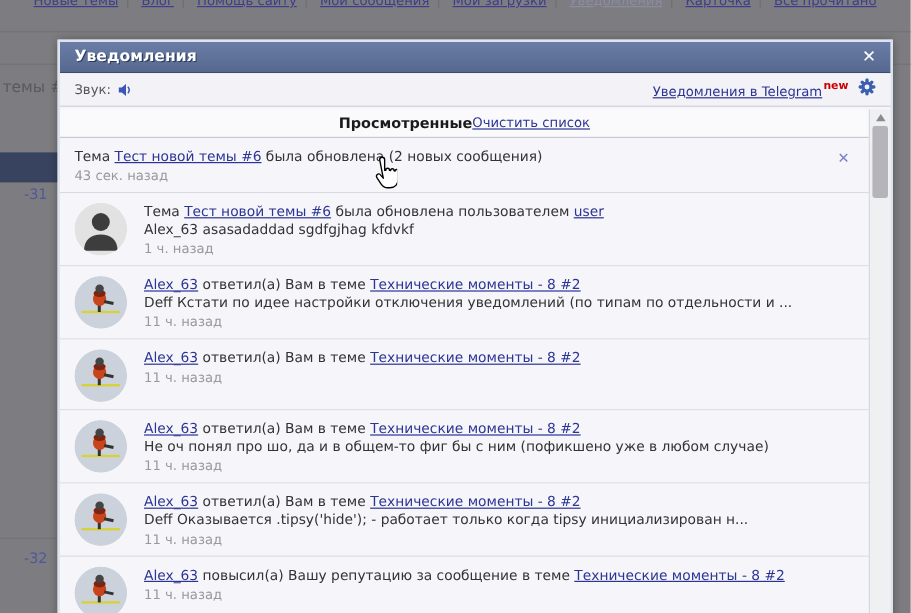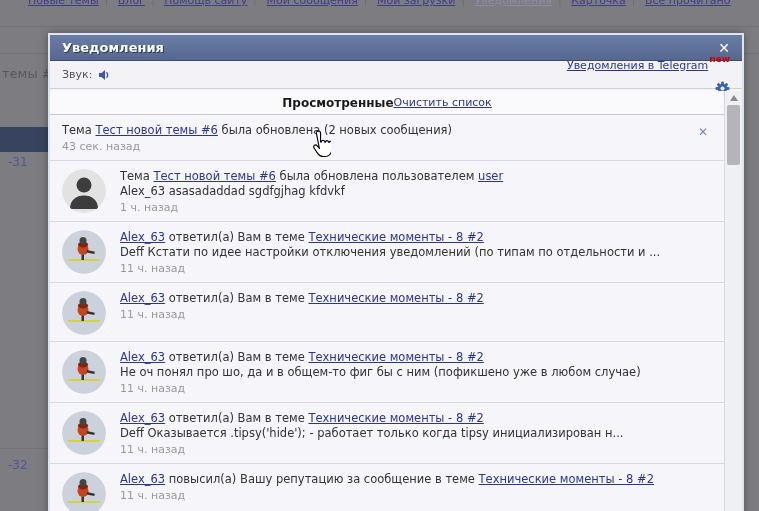--- a/index.html
+++ b/index.html
@@ -8,34 +8,34 @@
   #screen { position:relative; width:759px; height:511px; overflow:hidden; background:#7d7d81; }
 
   
   .bg-nav { position:absolute; top:-6px; left:22px; white-space:nowrap; font-size:11px; }
   .bg-nav a { color:#3d3d8b; text-decoration:underline; margin:0 6px; }
   .bg-nav a.dimmed { color:#8b8ba4; }
   .bg-nav .sep { color:#6e6e72; }
   .bg-hline { position:absolute; left:0; width:100%; height:1px; background:#737377; }
   .bg-title { position:absolute; left:2px; top:66px; font-size:13px; color:#59595d; }
   .bg-navybar { position:absolute; left:0; top:127px; width:60px; height:25px; background:#38445f; }
-  .bg-time { position:absolute; left:8px; font-size:12px; color:#4c589a; }
+  .bg-time { position:absolute; left:20px; font-size:12px; color:#4c589a; }
 
   
   .modal { position:absolute; left:48px; top:33px; width:696px; height:500px;
            border:2px solid #dde3ef; background:#f5f5fa; box-shadow:0 0 8px rgba(0,0,0,.35); }
   .modal-header { height:26px; background:linear-gradient(#6a7da6,#56688f); border-bottom:1px solid #3c4c70;
                   display:flex; align-items:center; justify-content:space-between; padding:0 12px; }
   .modal-title { color:#fff; font-weight:bold; font-size:13px; text-shadow:1px 1px 0 #2a3a5e; }
   .modal-close { color:#fff; font-weight:bold; font-size:14px; cursor:pointer; line-height:1; }
 
   .toolbar { height:28px; background:#f3f3f7; border-bottom:1px solid #cfcfd8;
              display:flex; align-items:center; justify-content:space-between; padding:0 12px; }
   .tb-left { display:flex; align-items:center; gap:6px; font-size:11px; color:#555; }
-  .tb-right { display:flex; align-items:flex-end; gap:8px;flex-direction:column; }
+  .tb-right { display:flex; align-items:flex-start; gap:8px; }
   .tg-link { font-size:11px; color:#2c3594; text-decoration:underline; }
   .new-badge { font-size:9px; font-weight:bold; color:#cc0000; vertical-align:super; margin-left:1px; }
 
   .scroll-area { position:absolute; left:0; right:0; top:56px; bottom:0; overflow:hidden; }
   .list { margin-right:18px; }
 
   .section-row { height:24px; background:#fafafd; border-bottom:1px solid #c8c8d2;
                  display:flex; align-items:center; justify-content:center; padding:0 12px; }
   .section-title { font-size:12px; font-weight:bold; color:#1a1a1a; }
   .link { color:#2c3594; text-decoration:underline; }

